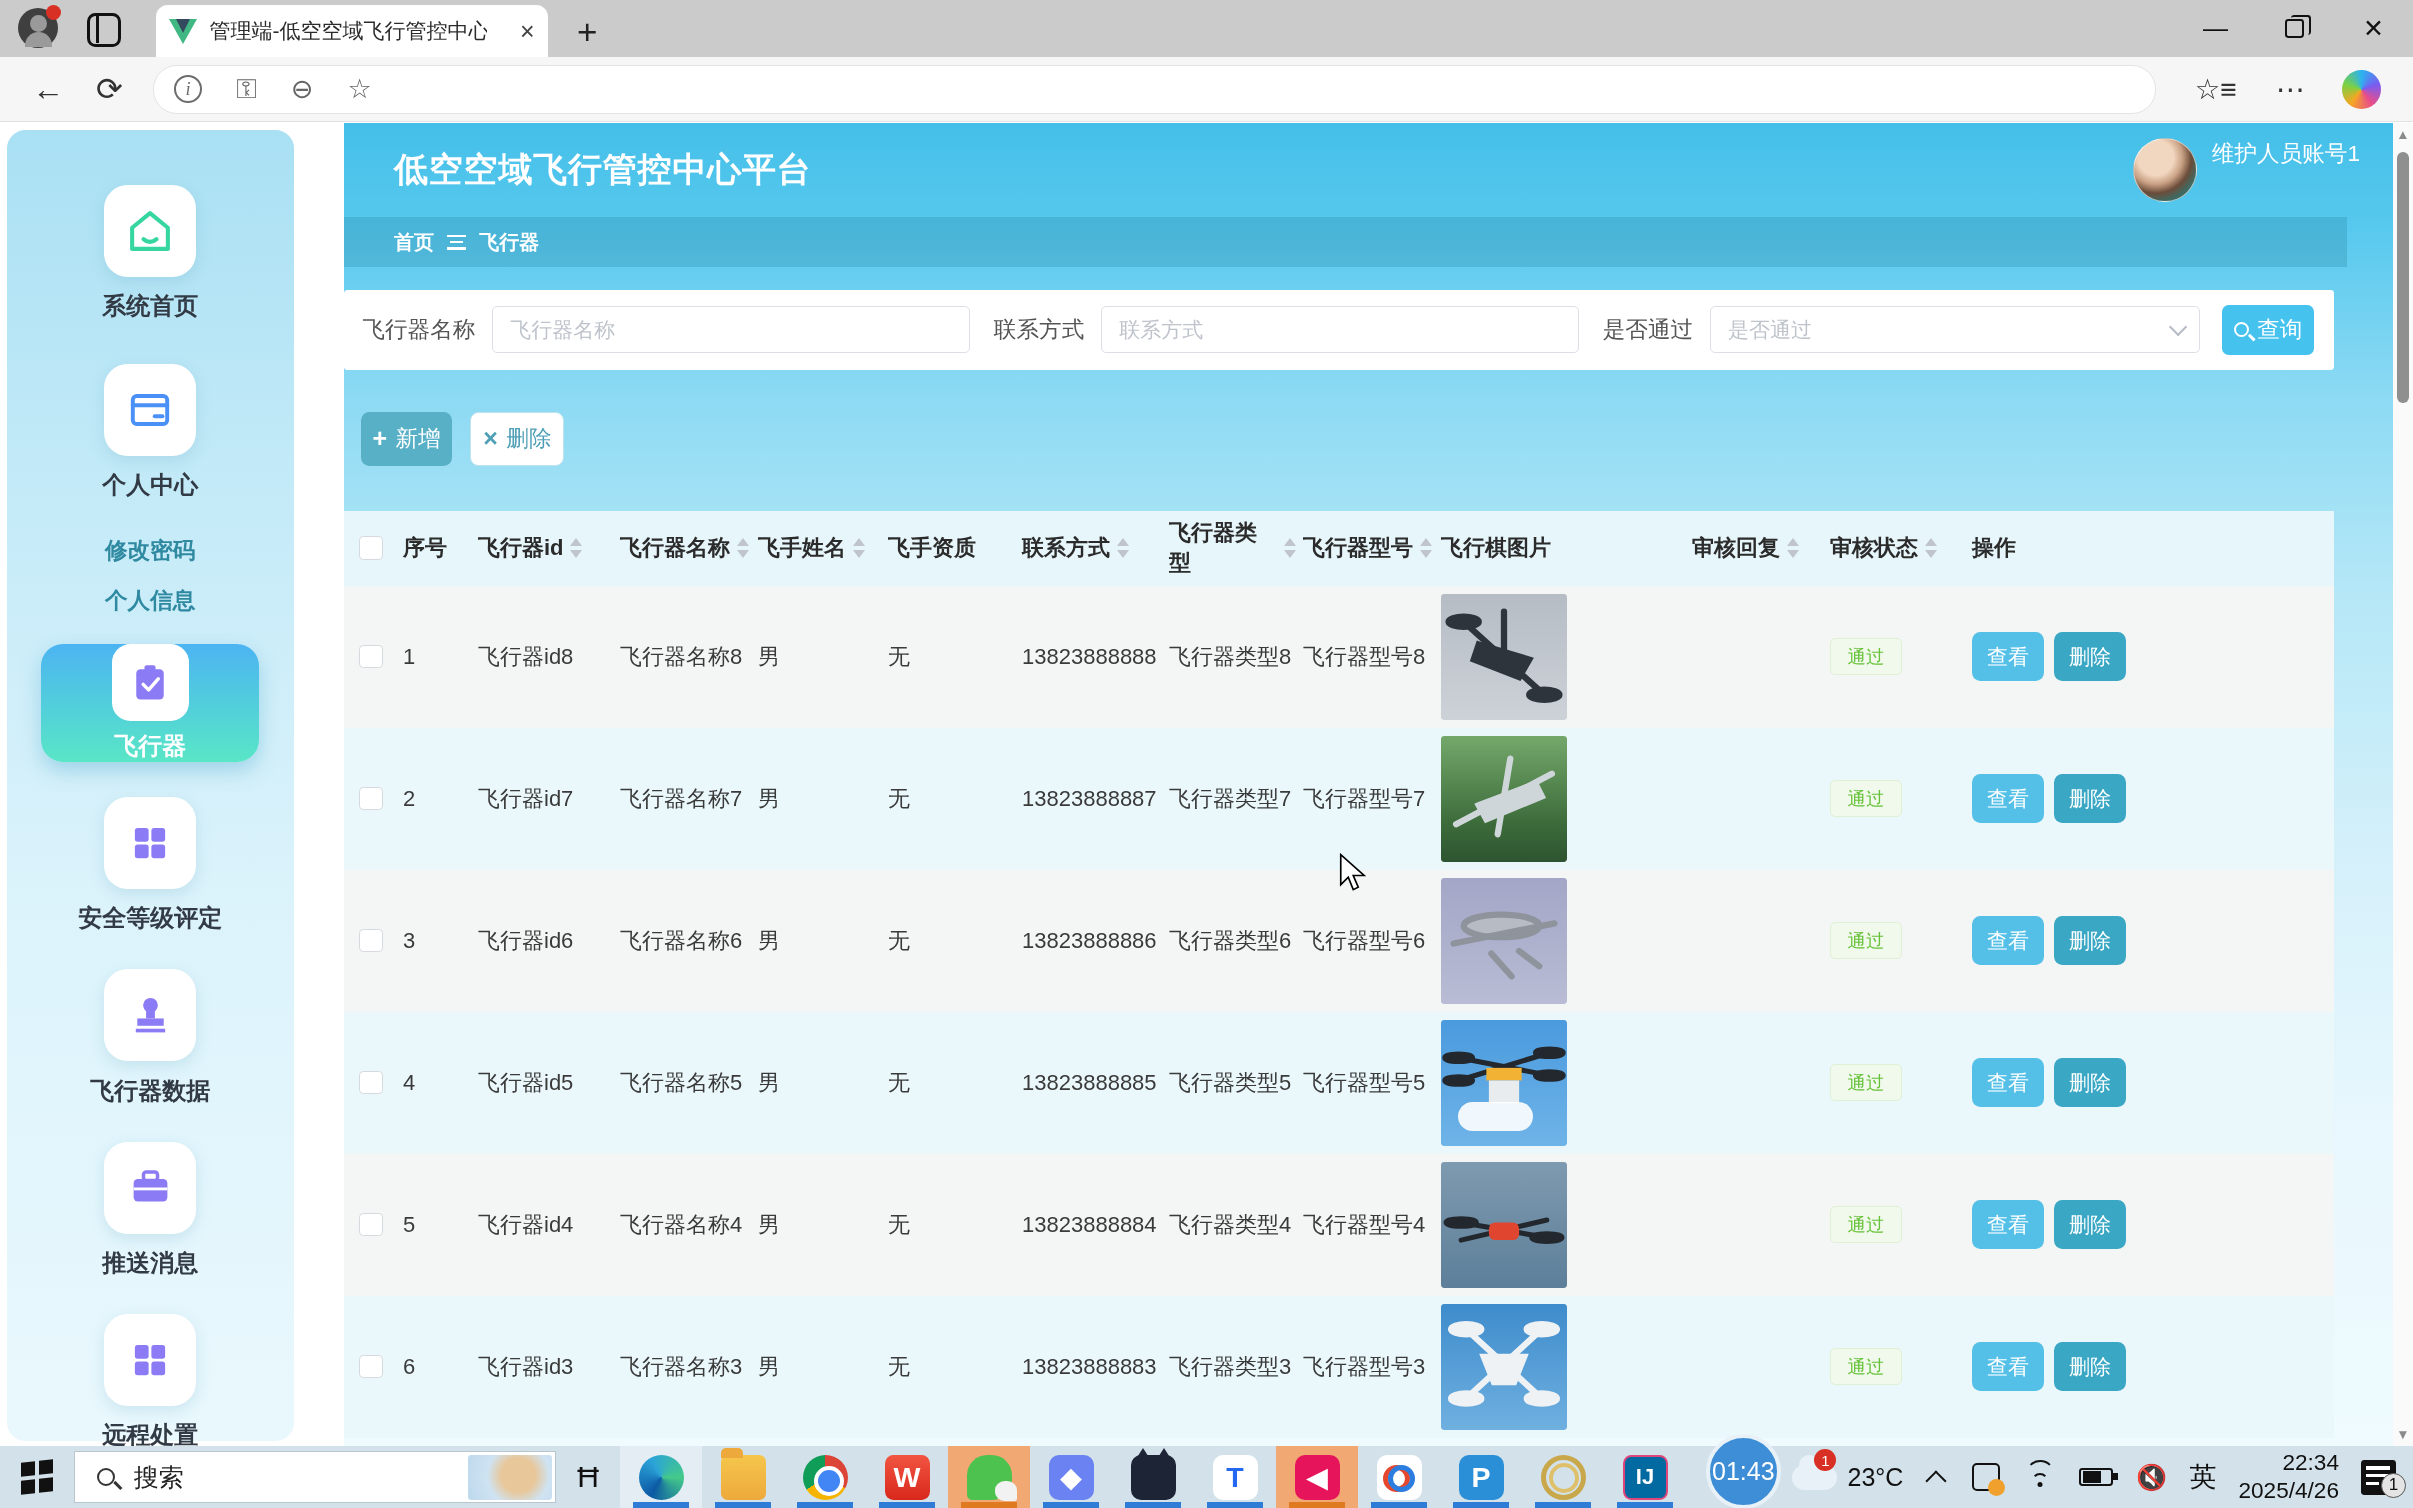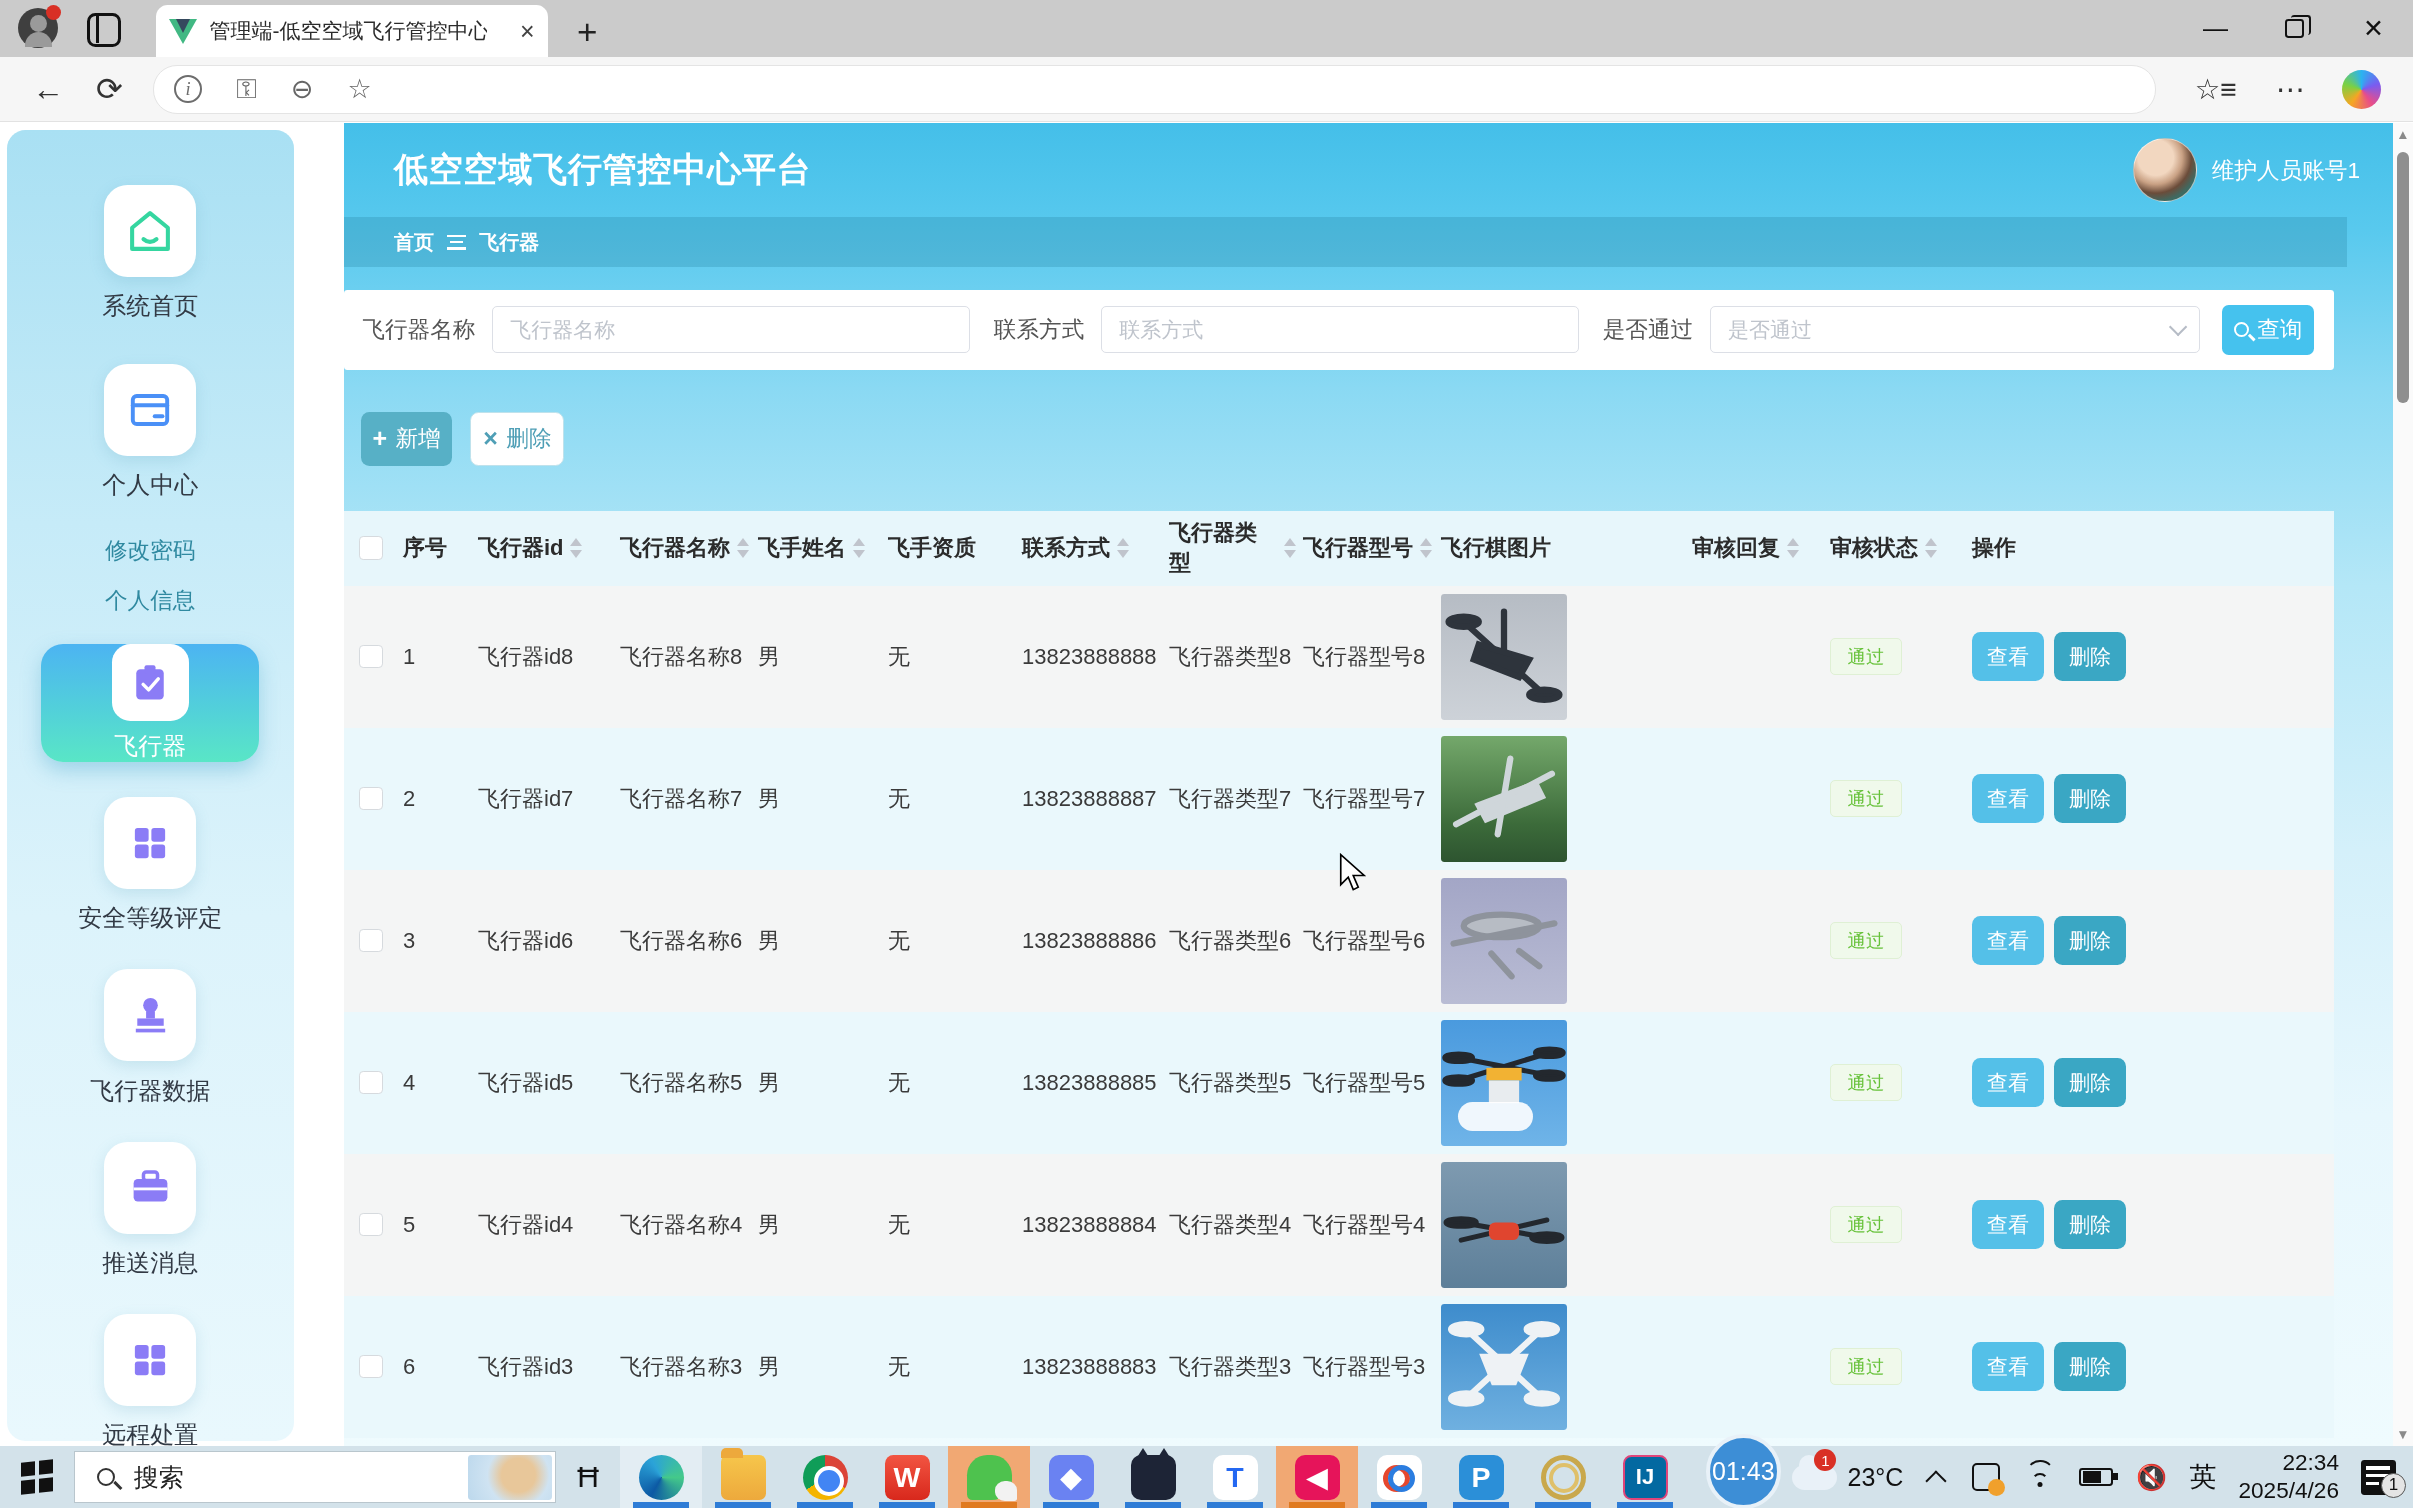--- a/index.html
+++ b/index.html
@@ -35,36 +35,36 @@
   .url-text b { color:#1f1f1f; font-weight:400; }
   .pill-ico { font-size:27px; color:#666; margin-left:34px; }
   .bar-ico { font-size:28.5px; color:#333; margin-left:39px; }
   .copilot { width:39px; height:39px; border-radius:50%; margin:0 30px 0 37px; background:conic-gradient(#2bb3f0,#7a5cf0,#e84d8a,#f6a623,#7ad143,#2bb3f0); }
 
   
   .content { position:absolute; left:0; top:123px; width:2413px; height:1323px; background:#ffffff; }
 
   
   .sidebar { position:absolute; left:6.7px; top:6.7px; width:287px; height:1311px; border-radius:18.4px;
-    background:linear-gradient(180deg,#a9e0f3 0%,#c6ebf8 30%,#dcf3fb 60%,#e9f8fd 100%); display:flex; flex-direction:column; align-items:center; padding-top:55px; }
+    background:linear-gradient(180deg,#a9e0f3 0%,#c6ebf8 30%,#dcf3fb 60%,#e9f8fd 100%); display:flex; flex-direction:column; align-items:center; padding-top:55px;font-weight:bold; }
   .icon-box { width:92px; height:92px; background:#fff; border-radius:23.5px; box-shadow:0 5px 15px rgba(70,150,180,.18); display:flex; align-items:center; justify-content:center; }
   .side-label { margin-top:13.4px; font-size:24px; color:#323a45; }
   .side-item { display:flex; flex-direction:column; align-items:center; }
   .sub-link { font-size:22.6px; color:#2f89a0; margin-top:18.4px; }
   .side-sel { margin-top:28.5px; width:218px; height:142px; border-radius:22px; background:linear-gradient(180deg,#4cb4f2 0%,#52d0da 55%,#59e6c6 100%); display:flex; flex-direction:column; align-items:center; justify-content:center; box-shadow:0 8.4px 20px rgba(60,160,200,.35); }
   .side-sel .icon-box { width:77px; height:77px; border-radius:18.4px; box-shadow:none; }
   .side-sel .side-label { color:#fff; margin-top:8.4px; }
   .mt42 { margin-top:35px; } .mt50 { margin-top:42px; }
 
   
   .main { position:absolute; left:344px; top:0; width:2050px; height:1323px;
     background:linear-gradient(180deg,#44bfe9 0%,#58c9ee 8%,#8ad9f3 20%,#b4e7f7 35%,#d4f0fa 55%,#e7f7fd 75%,#effbfe 100%); }
   .app-header { height:94px; display:flex; align-items:center; padding:0 34px 0 50px; }
   .app-title { font-size:34px; font-weight:bold; color:#fff; letter-spacing:0.8px; }
-  .user-box { margin-left:auto; display:flex; align-items:center; }
+  .user-box { margin-left:auto; display:flex; }
   .user-avatar { width:64px; height:64px; border-radius:50%; background:radial-gradient(circle at 35% 30%,#f2d7c0 0 30%,#c9a184 45%,#6b4c3a 60%,#3d6b63 75%,#2e4c46 100%); border:1.7px solid rgba(255,255,255,.6); }
   .user-name { margin-left:15px; font-size:22.6px; color:#fff; }
   .breadcrumb { height:50px; margin:0 47px 0 0; background:rgba(35,130,160,.28); display:flex; align-items:center; padding-left:50px; }
   .crumb { font-size:20px; color:#fff; font-weight:bold; }
   .crumb-sep { width:18.4px; height:15px; margin:0 13.4px; display:flex; flex-direction:column; justify-content:space-between; }
   .crumb-sep i { display:block; height:2.5px; background:#fff; }
   .crumb-sep i:nth-child(2){ width:70%; margin:0 auto; }
 
   
   .search-panel { margin:22.6px 80px 0 0; width:1990px; height:80px; background:#fff; border-radius:3.4px; display:flex; align-items:center; padding-left:18.4px; }

